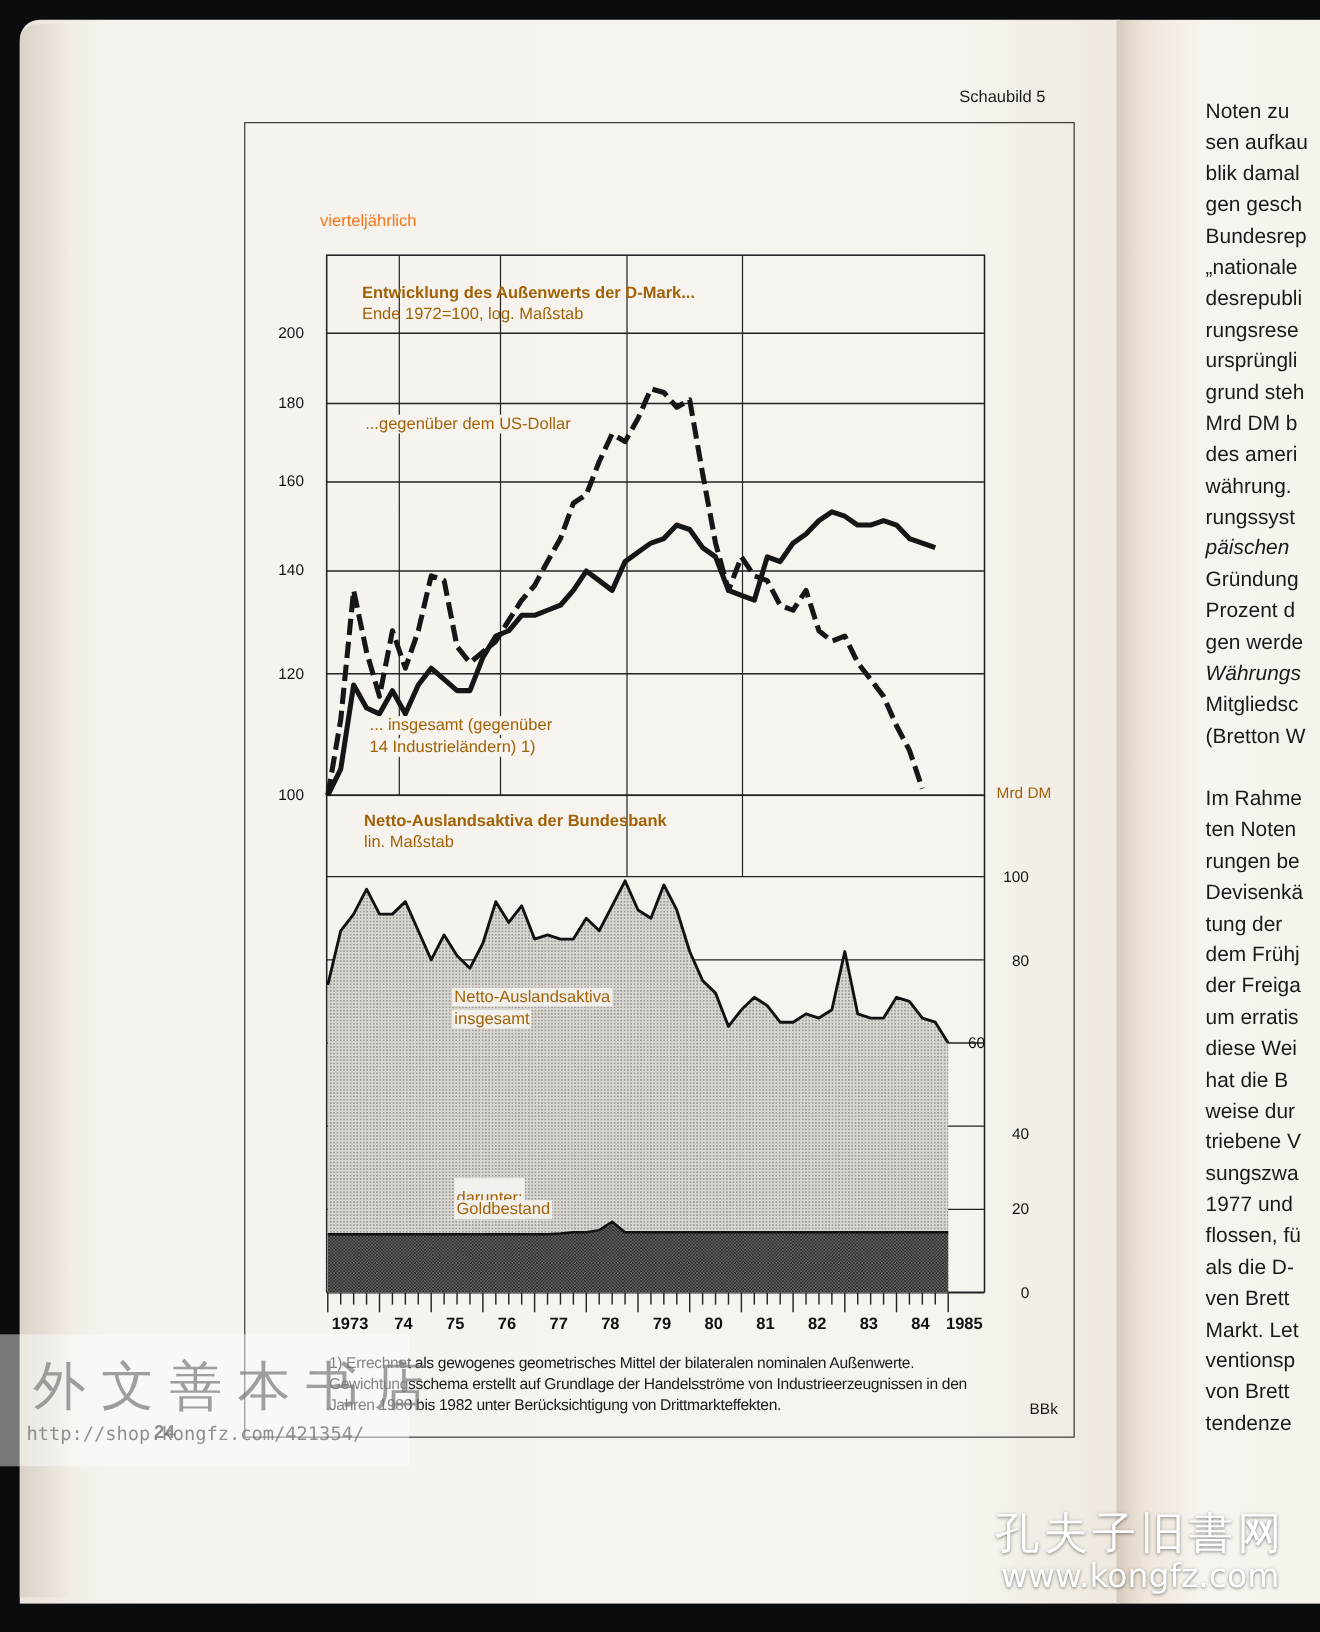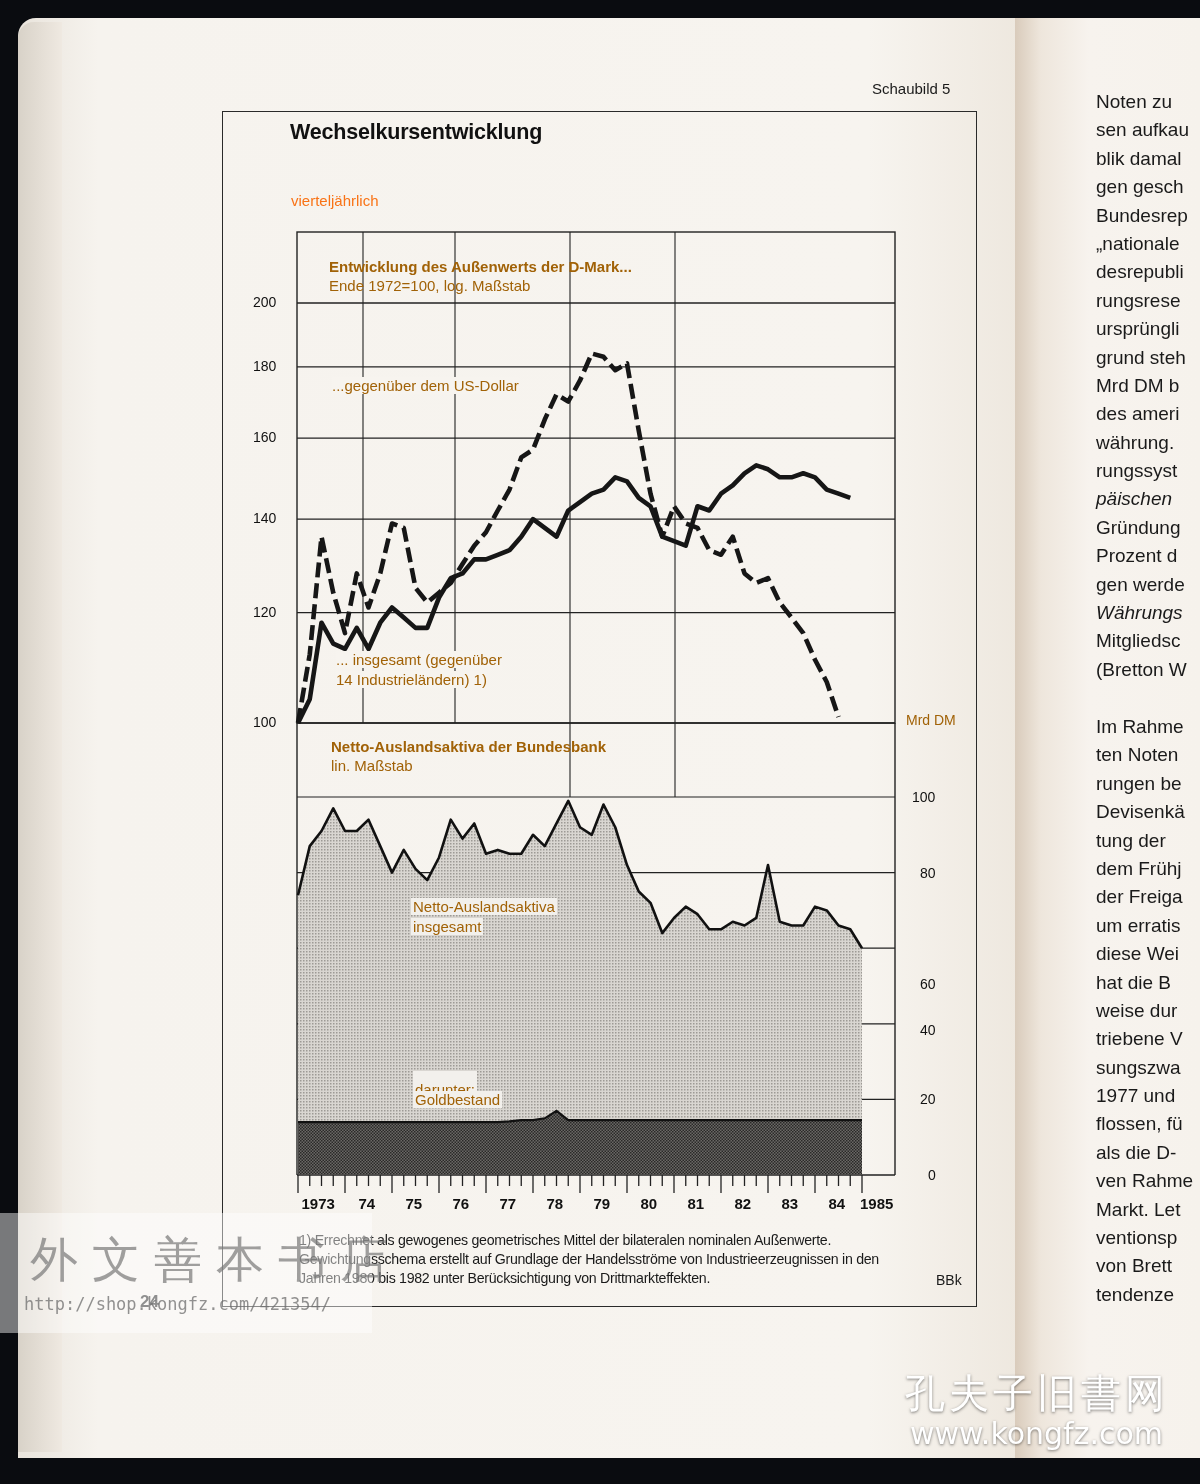--- a/index.html
+++ b/index.html
@@ -44,21 +44,20 @@
 
 <div class="page-left"></div>
 <div class="page-edge"></div>
 <div class="page-right"></div>
 <div class="bottom-bar"></div>
 
 <div class="schaubild">Schaubild 5</div>
 <div class="frame"></div>
 
 <div class="title">
-  <div id="title-l1">Wechselkursentwicklung</div>
 </div>
 <div class="subtitle">vierteljährlich</div>
 
 <svg class="chart" width="1200" height="1484">
   <defs>
     <pattern id="dotLight" width="3" height="3" patternUnits="userSpaceOnUse">
       <rect width="3" height="3" fill="#d9d6d1"></rect>
       <rect width="1.5" height="1.5" fill="#9d9a95"></rect>
     </pattern>
     <pattern id="dotDark" width="3" height="3" patternUnits="userSpaceOnUse">
@@ -173,21 +172,21 @@
     <div class="ytick" style="left: 253px; top: 603.526px;">120</div>
     <div class="ytick" style="left: 253px; top: 510.121px;">140</div>
     <div class="ytick" style="left: 253px; top: 429.21px;">160</div>
     <div class="ytick" style="left: 253px; top: 357.841px;">180</div>
     <div class="ytick" style="left: 253px; top: 294px;">200</div>
   </div>
 <div id="lower-yticks">
     <div class="ytick" style="left: 928px; top: 1167px;">0</div>
     <div class="ytick" style="left: 920px; top: 1091.4px;">20</div>
     <div class="ytick" style="left: 920px; top: 1022px;">40</div>
-    <div class="ytick" style="left: 920px; top: 940.2px; margin-top: 36px;">60</div>
+    <div class="ytick" style="left: 880px; top: 940.2px;">60</div>
     <div class="ytick" style="left: 920px; top: 864.6px;">80</div>
     <div class="ytick" style="left: 912px; top: 789px;">100</div>
   </div>
 <div id="xticks">
     <div class="xtick" style="left: 301.5px; top: 1195px;">1973</div>
     <div class="xtick" style="left: 358.5px; top: 1195px;">74</div>
     <div class="xtick" style="left: 405.5px; top: 1195px;">75</div>
     <div class="xtick" style="left: 452.5px; top: 1195px;">76</div>
     <div class="xtick" style="left: 499.5px; top: 1195px;">77</div>
     <div class="xtick" style="left: 546.5px; top: 1195px;">78</div>
@@ -237,21 +236,21 @@
     <div>der Freiga</div>
     <div>um erratis</div>
     <div>diese Wei</div>
     <div>hat die B</div>
     <div>weise dur</div>
     <div>triebene V</div>
     <div>sungszwa</div>
     <div>1977 und </div>
     <div>flossen, fü</div>
     <div>als die D-</div>
-    <div>ven Rahme</div>
+    <div>ven Brett</div>
     <div>Markt. Let</div>
     <div>ventionsp</div>
     <div>von Brett</div>
     <div>tendenze</div>
   </div>
 
 <div class="wm-left"></div>
 <div class="wm-left-cn">外文善本书店</div>
 <div class="wm-left-url">http://shop.kongfz.com/421354/</div>
 <div class="wm-right-cn">孔夫子旧書网</div>

